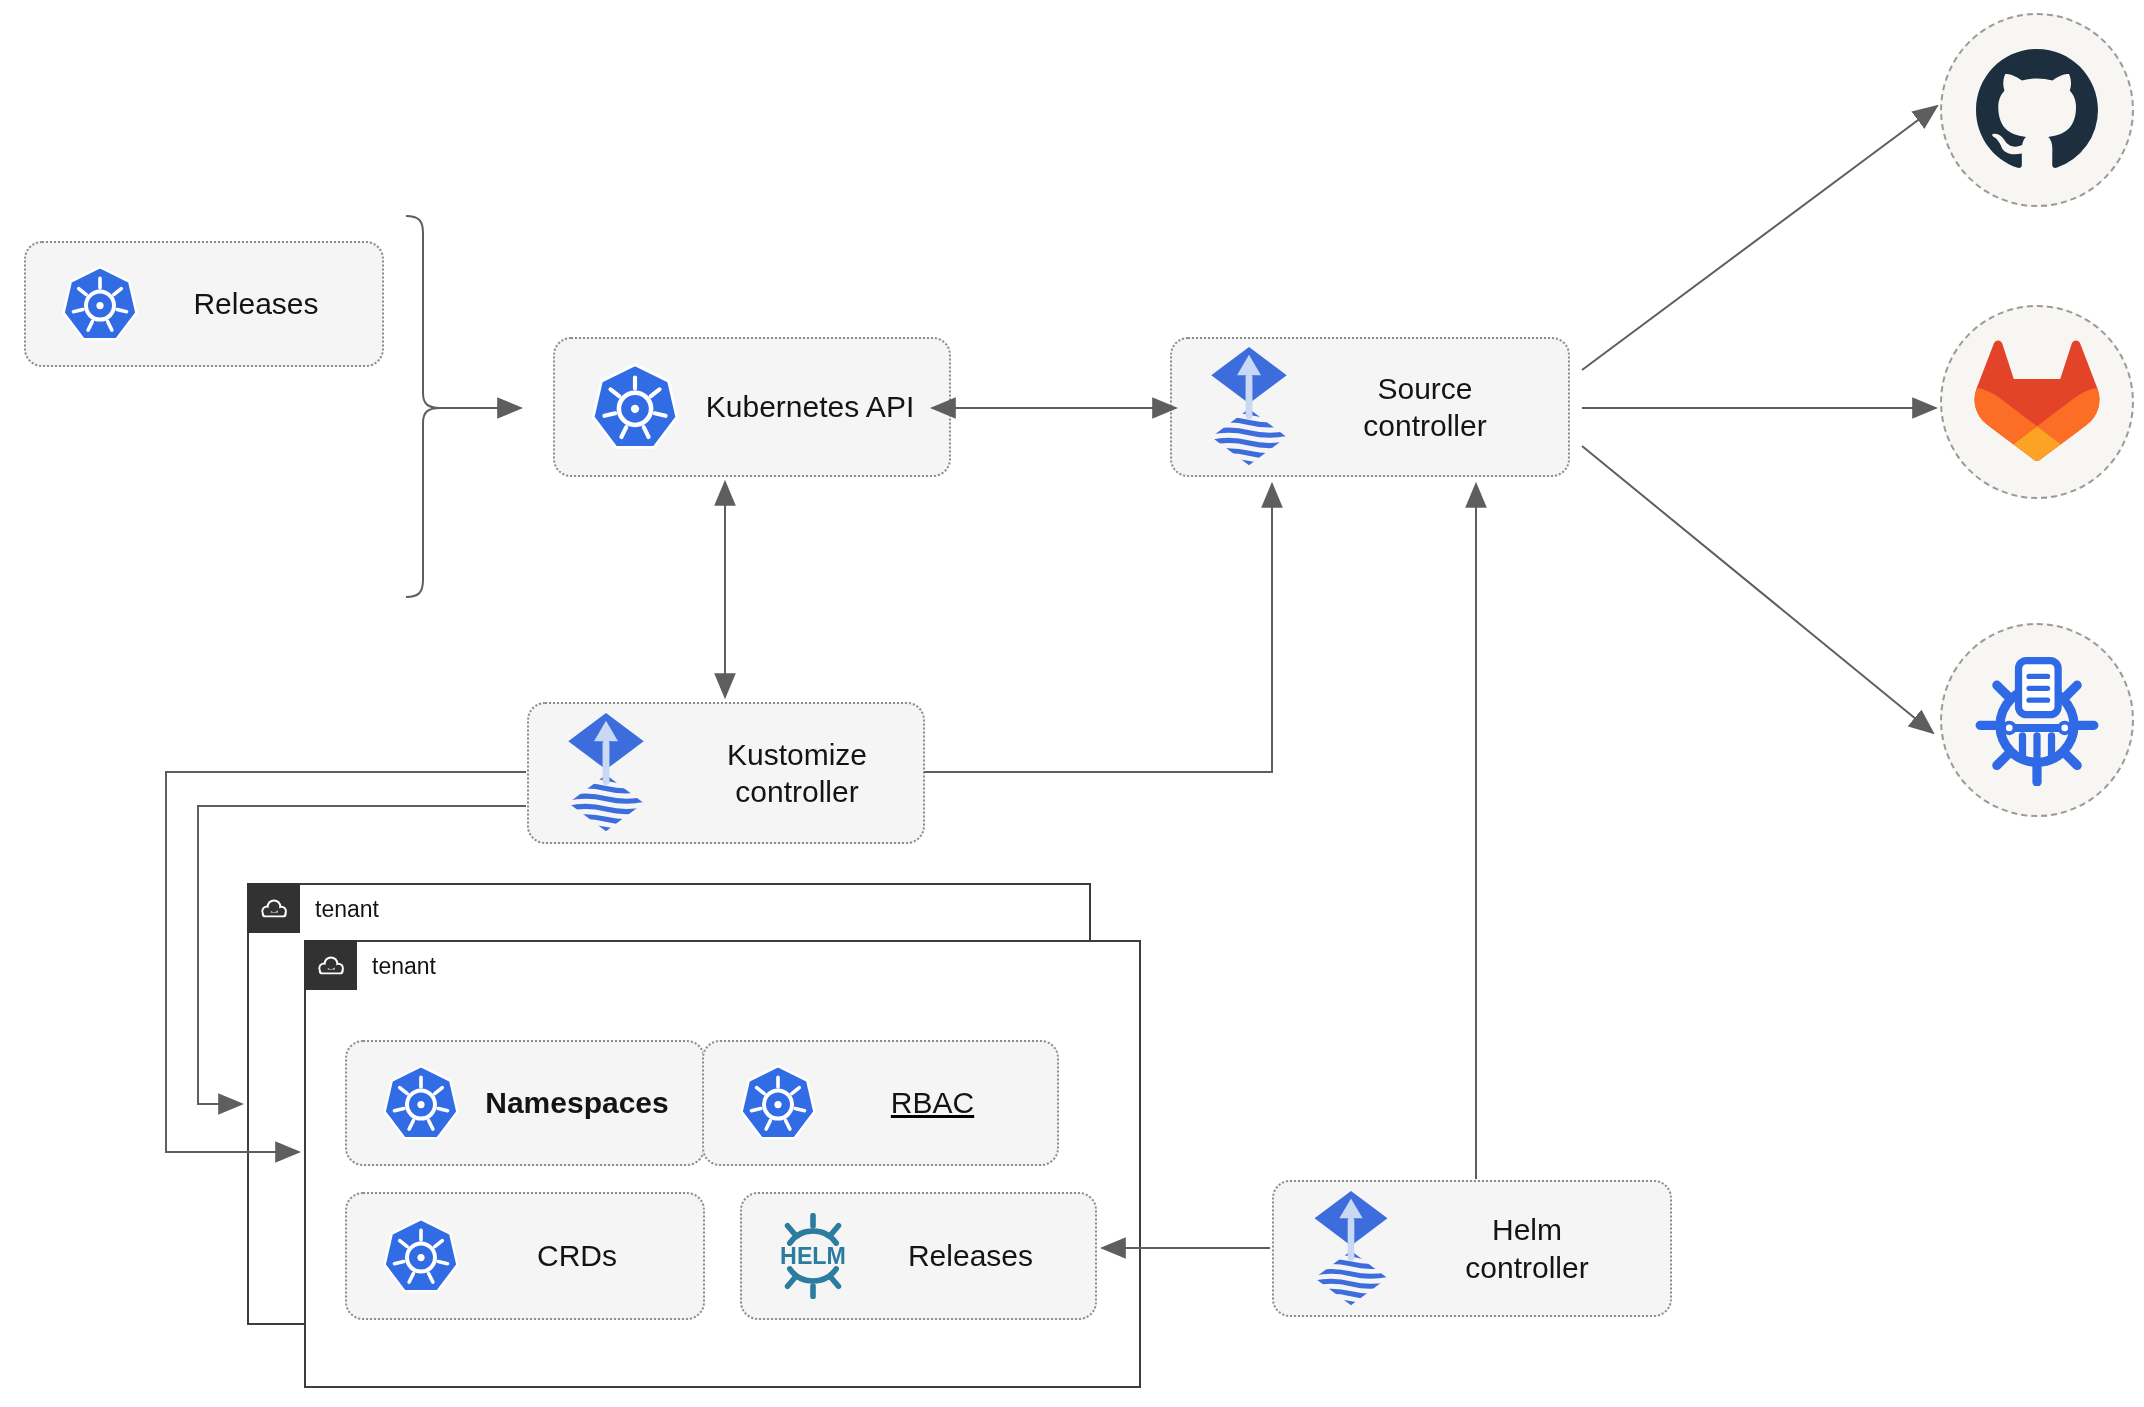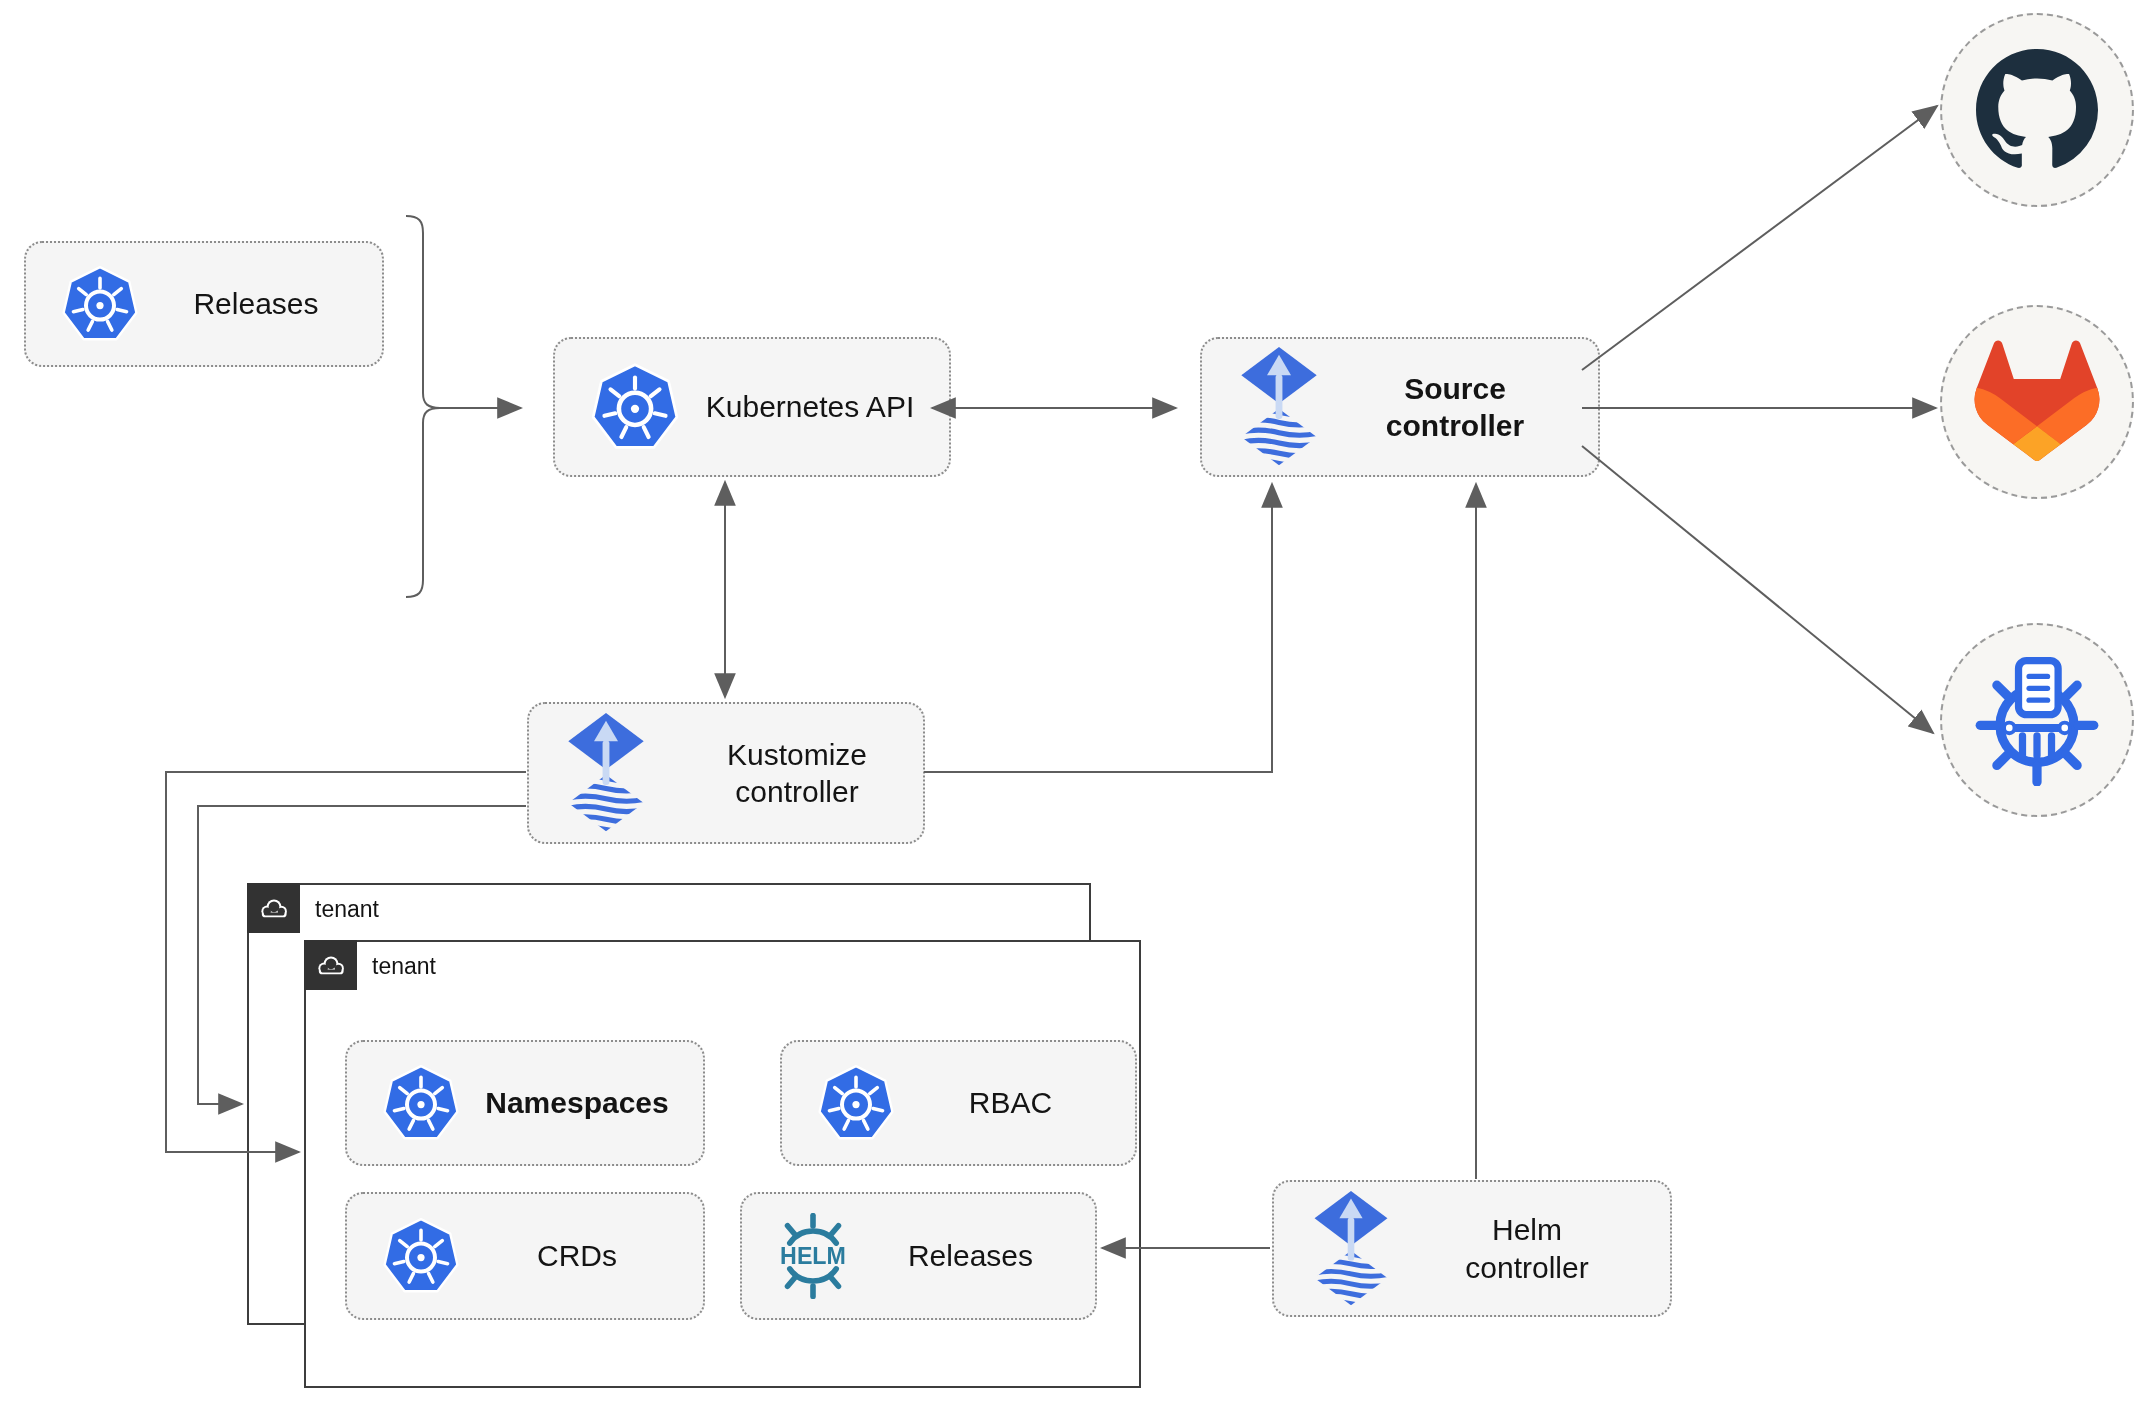--- a/index.html
+++ b/index.html
@@ -171,21 +171,21 @@
   </div>
 
 
   <div class="box" style="left:553px;top:337px;width:398px;height:140px;">
     <svg class="nodeicon icon-k8s" style="width:92px;height:92px;">
         <use href="#sym-k8s"></use>
       </svg>
     <div class="label">Kubernetes API</div>
   </div>
 
-  <div class="box" style="left:1200px;top:337px;width:400px;height:140px;font-weight:bold;">
+  <div class="box" style="left:1170px;top:337px;width:400px;height:140px;">
     <svg class="nodeicon icon-flux">
         <use href="#sym-flux"></use>
       </svg>
     <div class="label">Source
 controller</div>
   </div>
 
   <div class="box" style="left:527px;top:702px;width:398px;height:142px;gap:32px;">
     <svg class="nodeicon icon-flux">
         <use href="#sym-flux"></use>
@@ -202,21 +202,21 @@
 controller</div>
   </div>
 
   <div class="box" style="left:345px;top:1040px;width:360px;height:126px;font-weight:bold;">
     <svg class="nodeicon icon-k8s">
         <use href="#sym-k8s"></use>
       </svg>
     <div class="label">Namespaces</div>
   </div>
 
-  <div class="box" style="left:780px;top:1040px;width:357px;height:126px;">
+  <div class="box" style="left:702px;top:1040px;width:357px;height:126px;text-decoration:underline;">
     <svg class="nodeicon icon-k8s">
         <use href="#sym-k8s"></use>
       </svg>
     <div class="label">RBAC</div>
   </div>
 
   <div class="box" style="left:740px;top:1192px;width:357px;height:128px;">
     <svg class="nodeicon icon-helm" style="margin-left:28px;">
         <use href="#sym-helm"></use>
       </svg>

